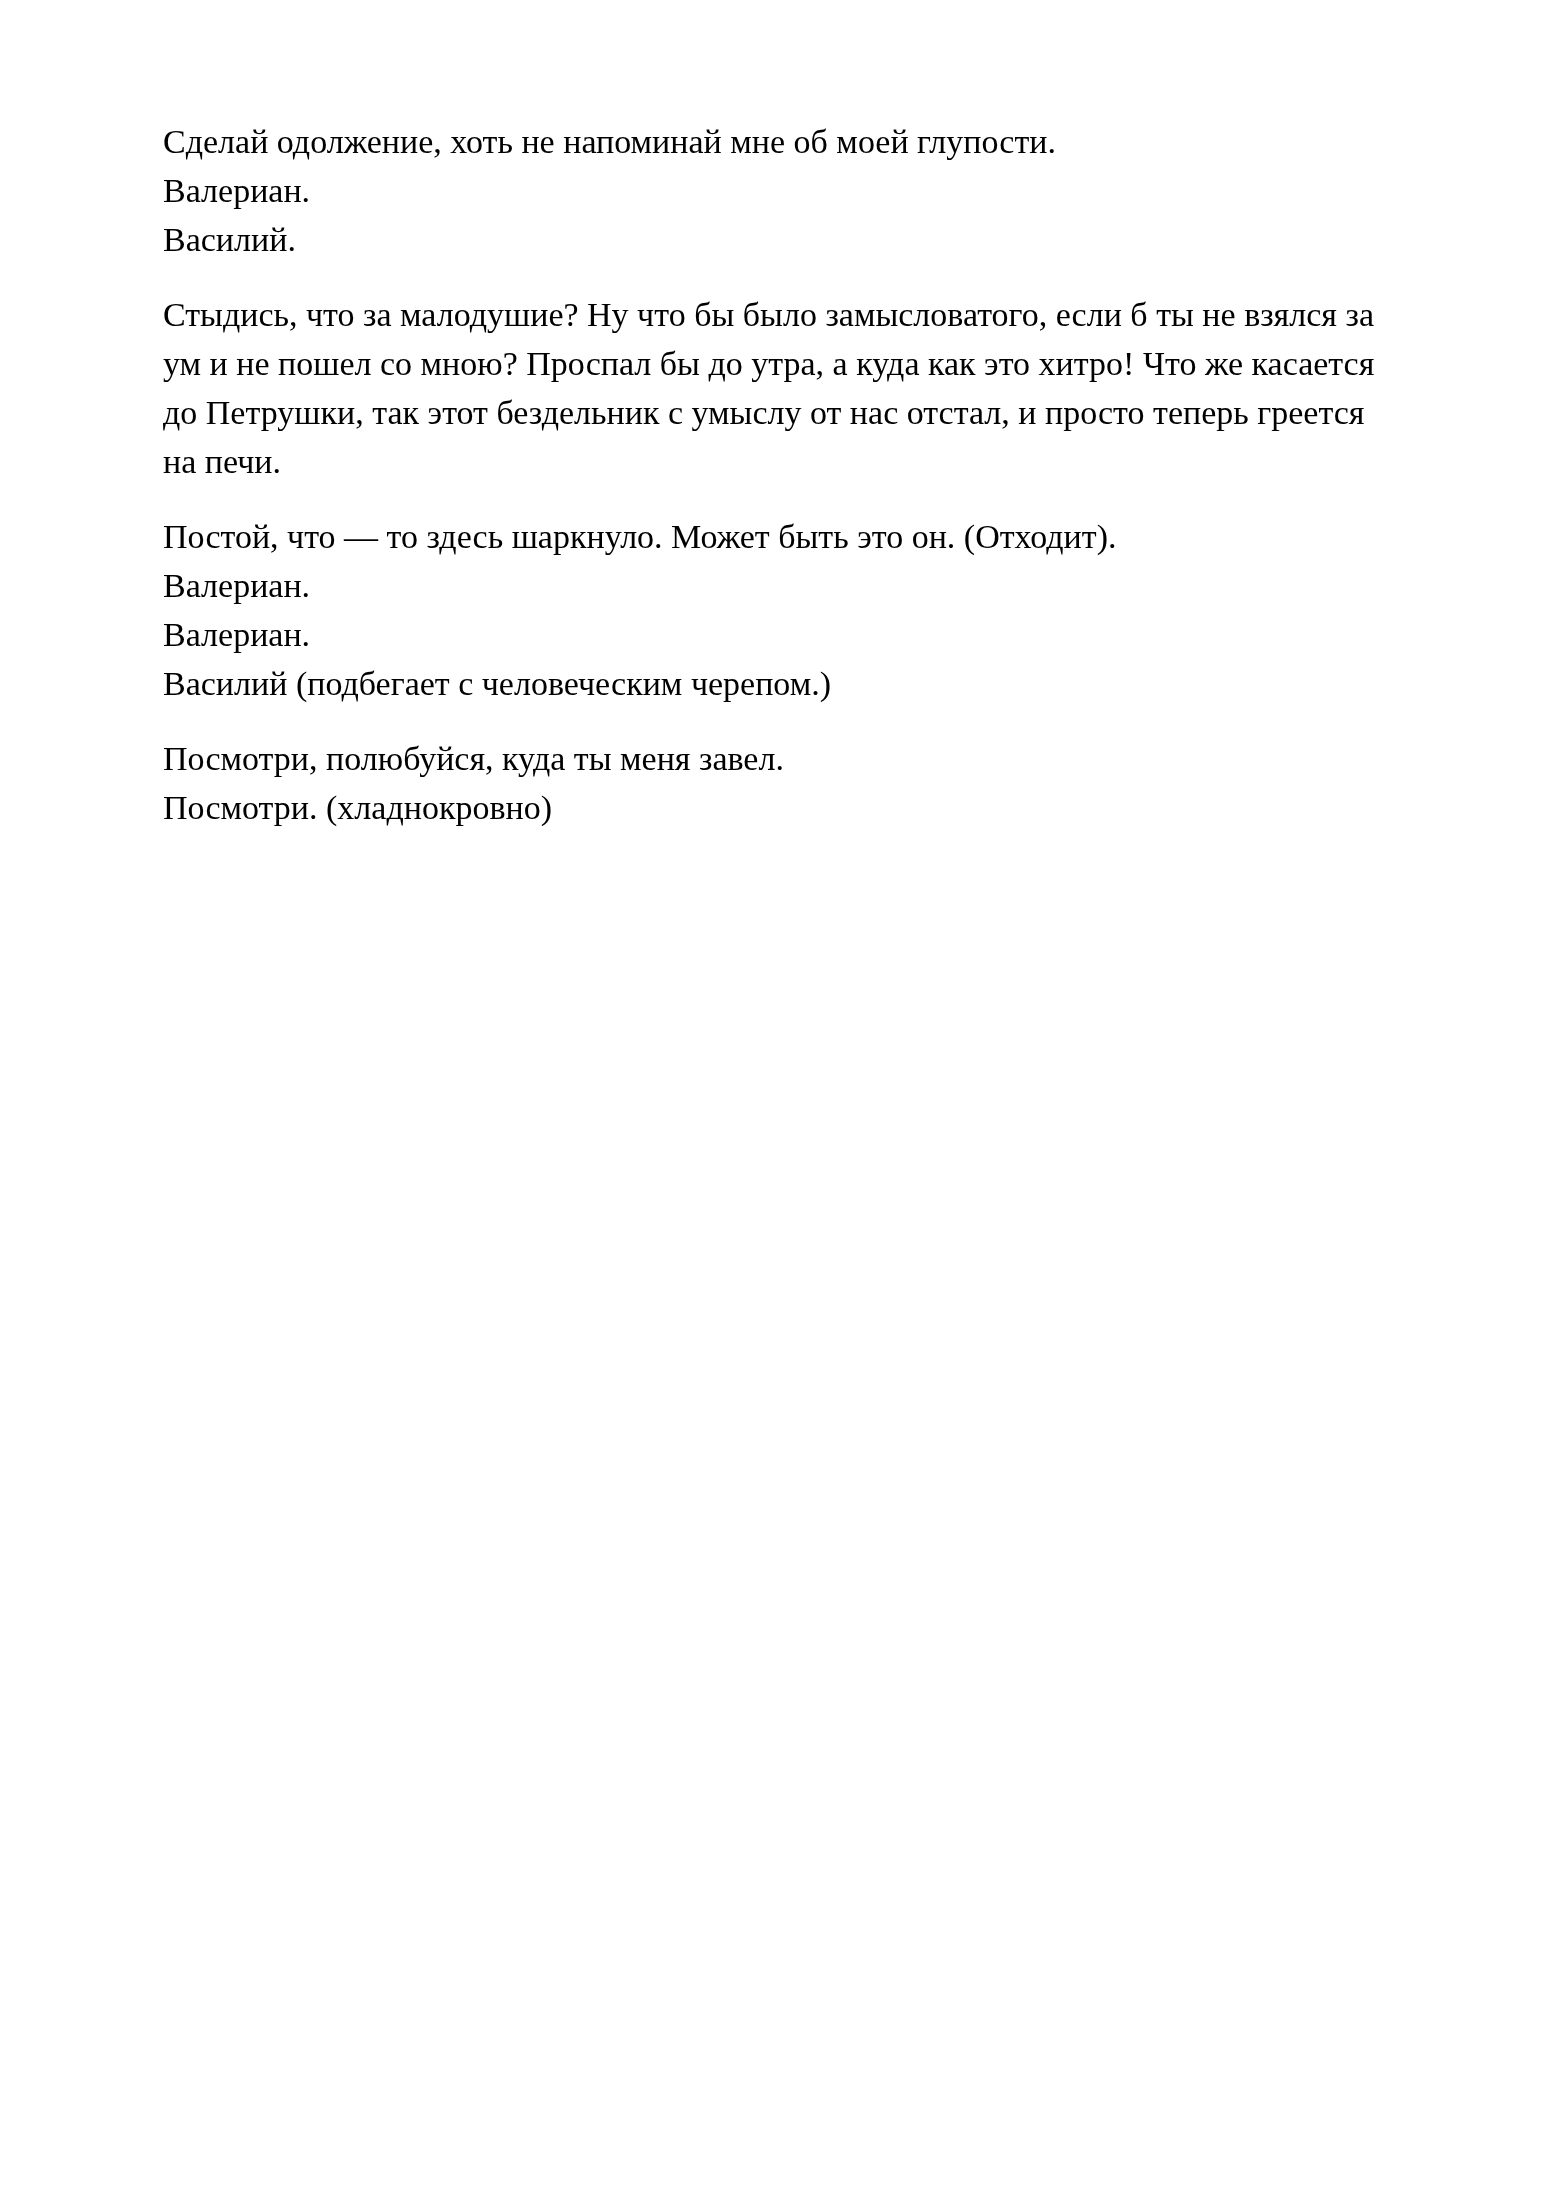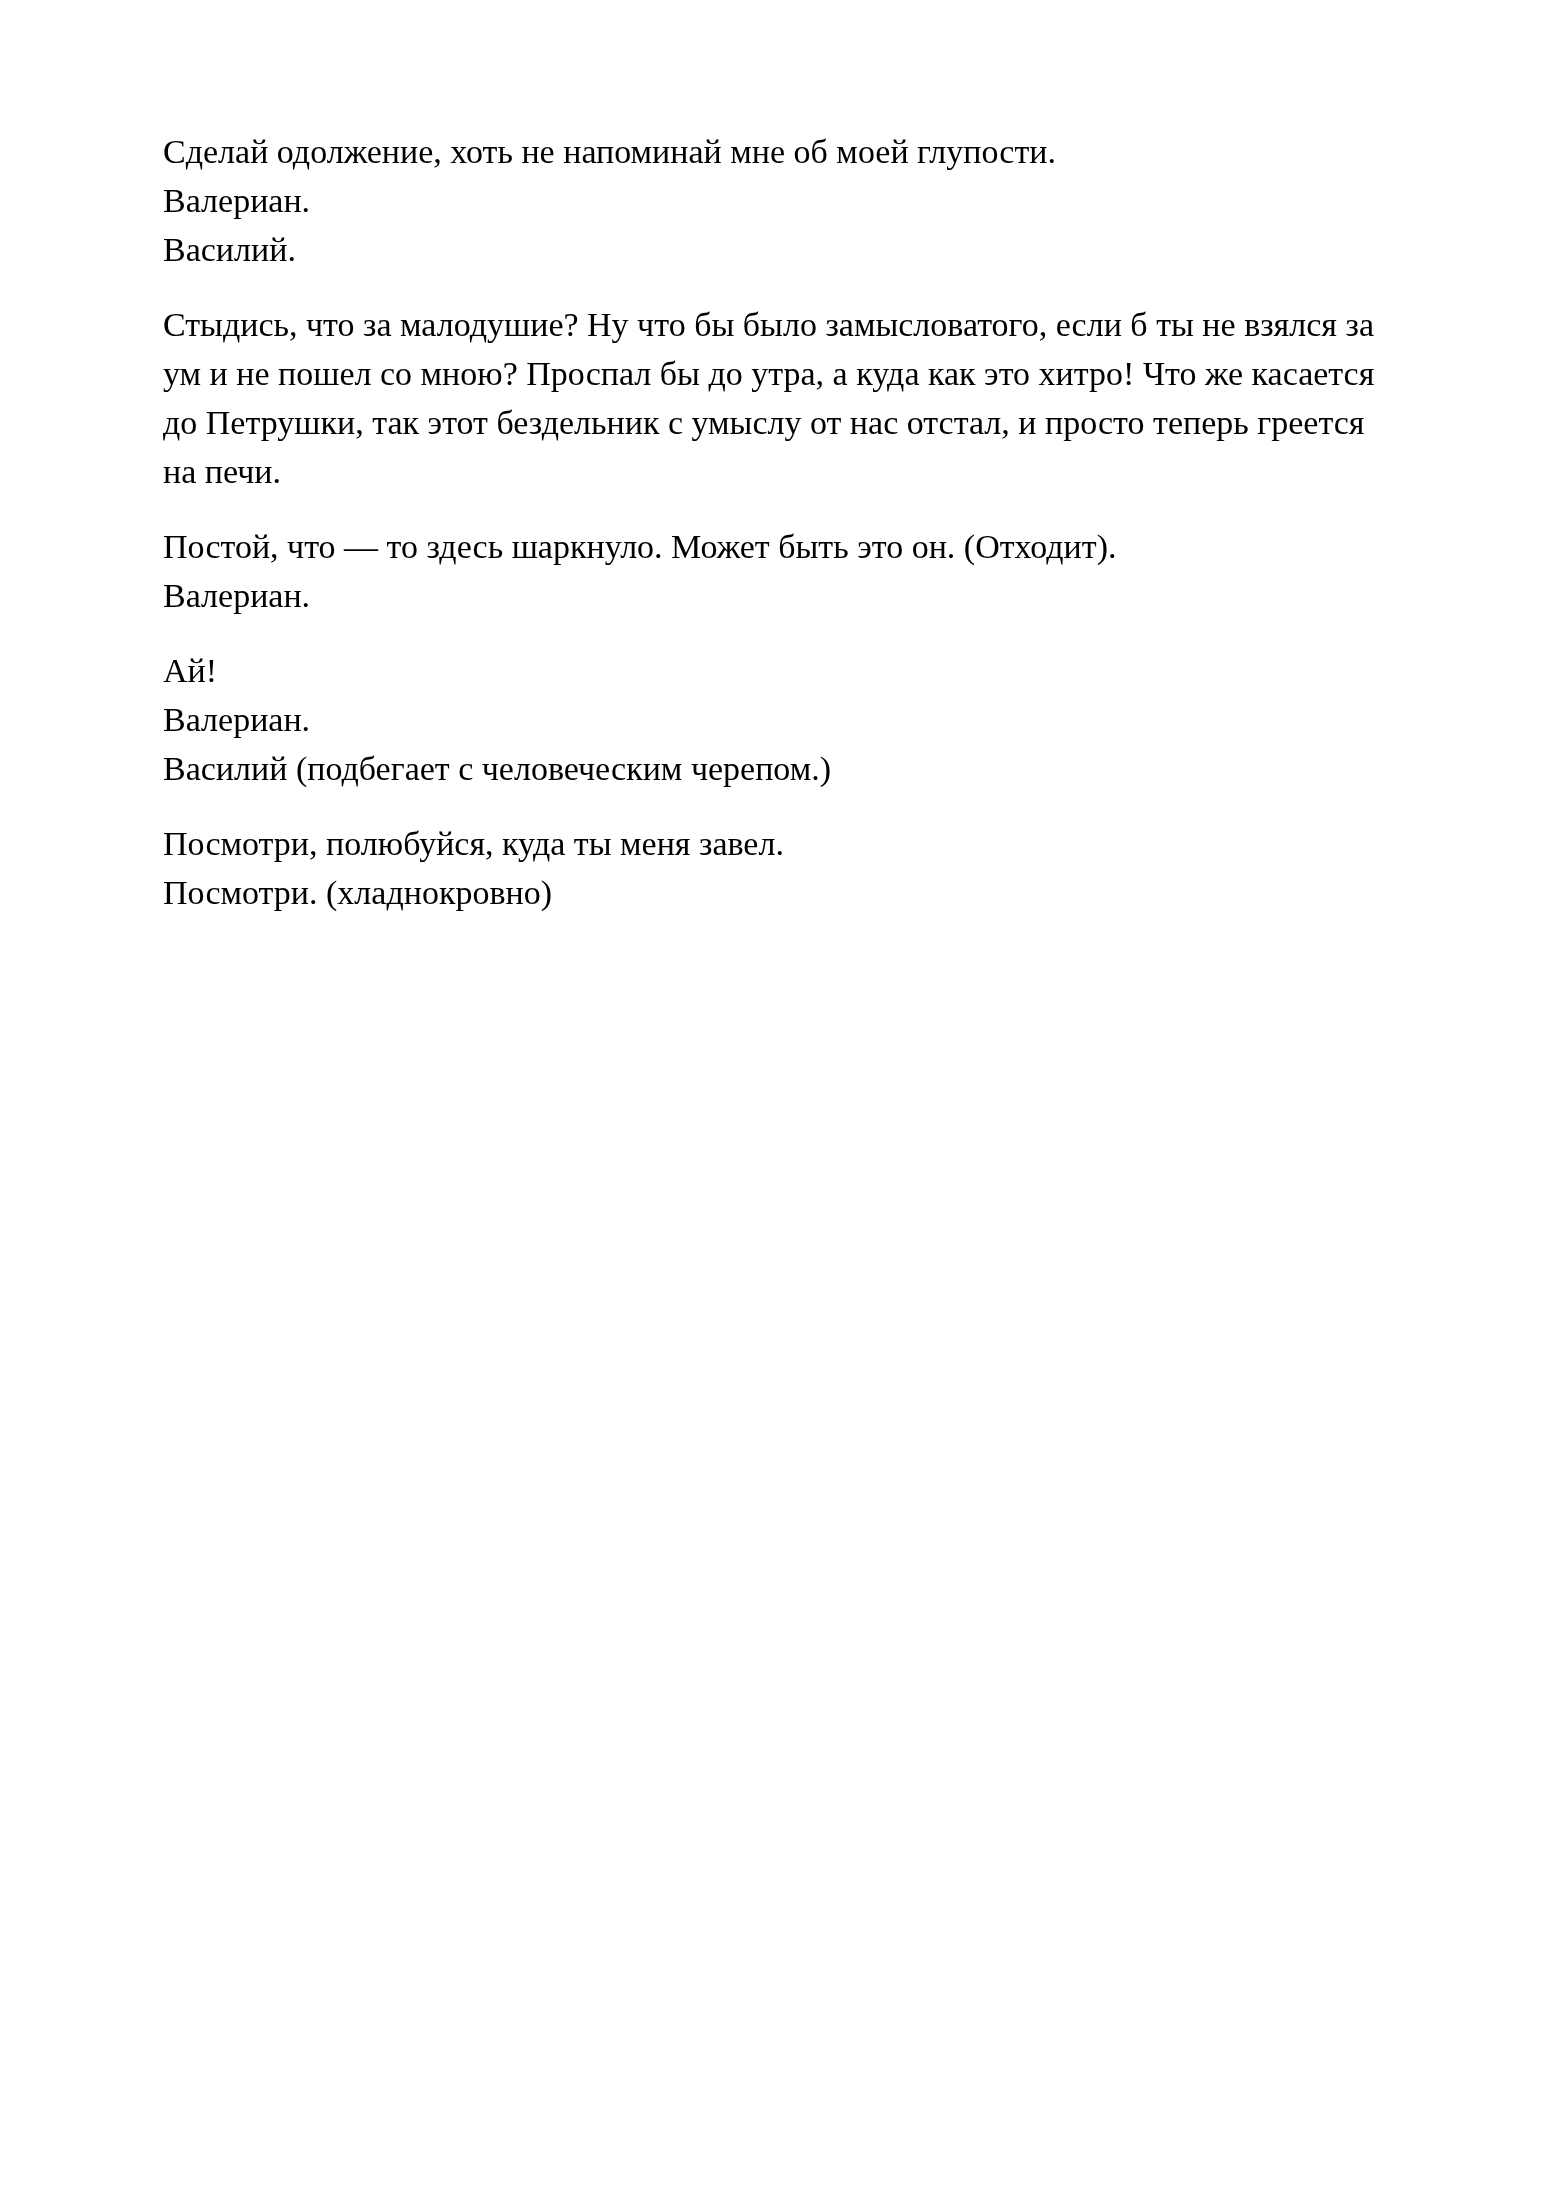--- a/index.html
+++ b/index.html
@@ -12,21 +12,21 @@
     width: 1555px;
     height: 2200px;
     background: #ffffff;
     color: #000000;
     font-family: "Liberation Serif", "DejaVu Serif", serif;
     overflow: hidden;
     box-sizing: border-box;
   }
   .content {
     position: absolute;
-    top: 127px;
+    top: 117px;
     left: 163px;
     width: 1232px;
     font-size: 34px;
     line-height: 49px;
   }
   .block {
     white-space: normal;
   }
   .speaker {
   }
@@ -43,19 +43,18 @@
 
 <div class="page">
   <div class="content">
 
   <div class="block dialogue">Сделай одолжение, хоть не напоминай мне об моей глупости.</div>
       <div class="block speaker">Валериан.</div>
       <div class="block speaker">Василий.</div>
       <div class="block dialogue">Стыдись, что за малодушие? Ну что бы было замысловатого, если б ты не взялся за ум и не пошел со мною? Проспал бы до утра, а куда как это хитро! Что же касается до Петрушки, так этот бездельник с умыслу от нас отстал, и просто теперь греется на печи.</div>
       <div class="block dialogue">Постой, что — то здесь шаркнуло. Может быть это он. (Отходит).</div>
       <div class="block speaker">Валериан.</div>
-      <div class="block dialogue">Ай!</div>
       <div class="block speaker">Валериан.</div>
       <div class="block speaker">Василий (подбегает с человеческим черепом.)</div>
       <div class="block dialogue">Посмотри, полюбуйся, куда ты меня завел.</div>
       <div class="block speaker">Посмотри. (хладнокровно)</div>
     </div>
 </div>
 
 </body></html>

